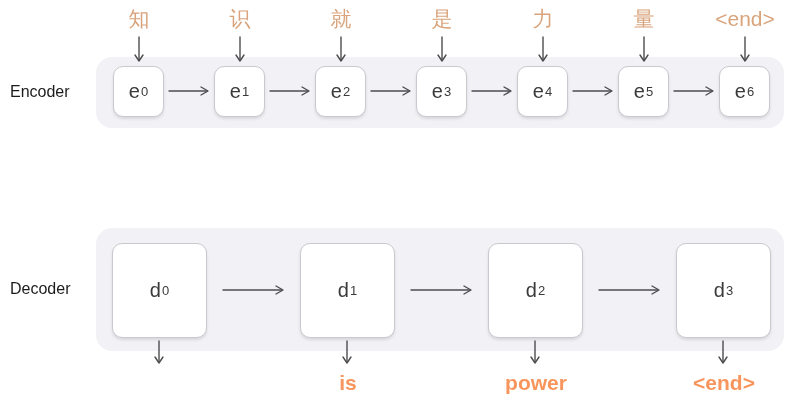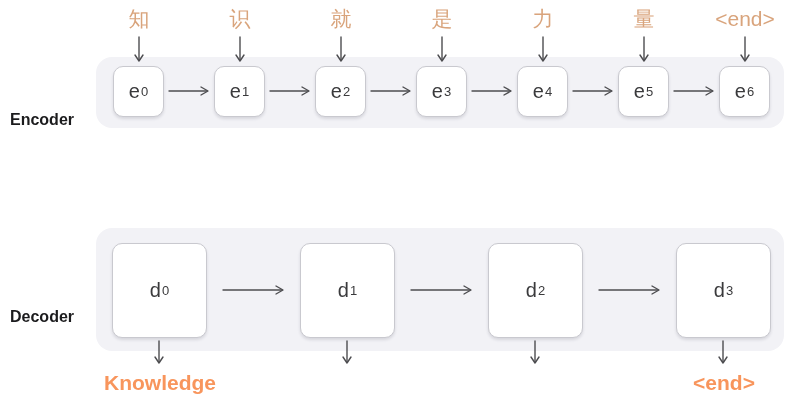--- a/index.html
+++ b/index.html
@@ -1,22 +1,22 @@
 <!DOCTYPE html>
 <html><head>
 <meta charset="utf-8">
 <style>
   html,body { margin:0; padding:0; background:#ffffff; }
   .canvas {
     position:relative; width:800px; height:407px; background:#ffffff;
     font-family:"Liberation Sans","DejaVu Sans",sans-serif; overflow:hidden;
   }
   .section-label {
-    position:absolute; left:10px; font-size:16px; font-weight:bold;
-    color:#1b1b1d; line-height:17px;margin-top:28px;
+    position:absolute; left:10px; font-size:16px; font-weight:normal;
+    color:#1b1b1d; line-height:17px;
   }
   .band {
     position:absolute; left:96px; width:688px; background:#f2f2f6;
     border-radius:16px;
   }
   .enc-band { top:57px; height:71px; }
   .dec-band { top:228px; height:123px; }
   .state-box {
     position:absolute; background:#ffffff; border:1px solid #c9c9cf;
     border-radius:10px; box-shadow:0 2px 3px rgba(50,50,70,0.14);
@@ -182,16 +182,17 @@
     </svg>
   <svg class="arrow" style="left:530px;top:340px" width="10" height="25" viewBox="0 0 10 25">
       <line x1="5" y1="1" x2="5" y2="22"></line>
       <polyline points="1,17 5,23 9,17"></polyline>
     </svg>
   <svg class="arrow" style="left:718px;top:340px" width="10" height="25" viewBox="0 0 10 25">
       <line x1="5" y1="1" x2="5" y2="22"></line>
       <polyline points="1,17 5,23 9,17"></polyline>
     </svg>
 
-  <div class="output-label" style="left:80px">Knowledge</div>
+  <div class="output-label" style="left:268px">is</div>
+  <div class="output-label" style="left:456px">power</div>
   <div class="output-label" style="left:644px">&lt;end&gt;</div>
 
 </div>
 
 </body></html>

